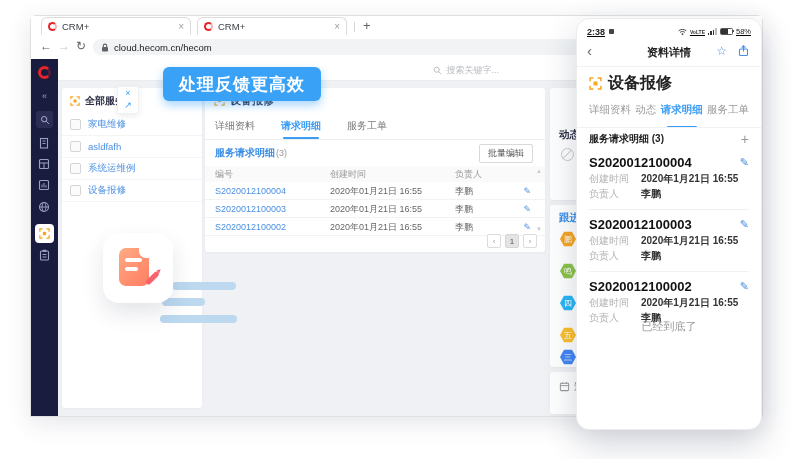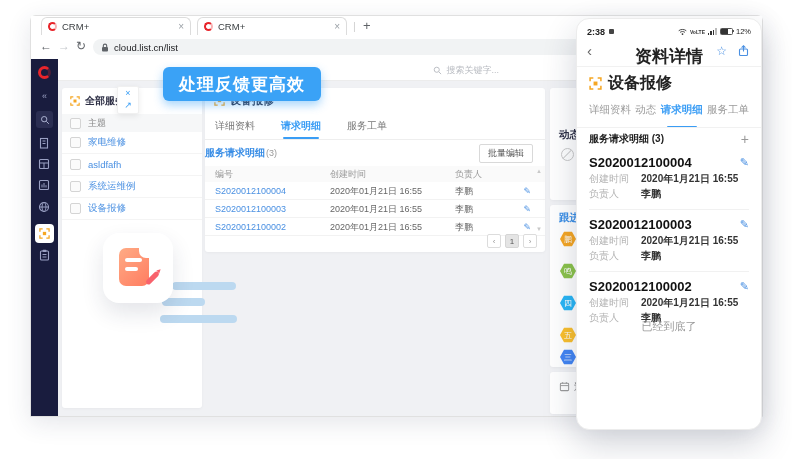--- a/index.html
+++ b/index.html
@@ -50,21 +50,21 @@
   .lp-colhead i{font-style:normal;margin-left:7px;}
   
   .dp-header{height:24px;display:flex;align-items:center;padding:0 9px;}
   .dp-title{font-size:11px;color:#2d2f45;font-weight:bold;margin-left:5px;}
   .dp-tabs{height:27px;border-bottom:1px solid #eee;display:flex;align-items:center;padding:0 10px;}
   .dp-tab{font-size:10px;color:#777;margin-right:26px;position:relative;height:100%;
           display:flex;align-items:center;}
   .dp-tab.on{color:#3a9df5;font-weight:bold;}
   .dp-tab.on::after{content:"";position:absolute;left:2px;right:2px;bottom:0;height:2px;
                     background:#3a9df5;border-radius:1px;}
-  .dp-section{height:26px;display:flex;align-items:center;padding:0 0;text-align:center;}
+  .dp-section{height:26px;display:flex;align-items:center;padding:0 10px;text-align:center;}
   .dp-sec-title{font-size:10px;font-weight:bold;color:#3a8ee6;}
   .dp-sec-count{font-size:9px;color:#9a9a9a;margin-left:1px;}
   .batch-btn{position:absolute;right:12px;top:56px;width:52px;height:17px;border:1px solid #d9d9d9;
              border-radius:2px;background:#fff;font-size:9px;color:#555;display:flex;
              align-items:center;justify-content:center;}
   .dp-thead{height:16px;background:#fafafa;position:relative;font-size:9px;color:#999;}
   .dp-row{height:17px;border-bottom:1px solid #f2f2f2;position:relative;font-size:9px;}
   .c1{position:absolute;left:10px;top:50%;transform:translateY(-50%);}
   .c2{position:absolute;left:125px;top:50%;transform:translateY(-50%);}
   .c3{position:absolute;left:250px;top:50%;transform:translateY(-50%);}
@@ -99,34 +99,34 @@
   .docfold{position:absolute;right:7px;top:-1px;width:11px;height:11px;background:#fff;
            border-radius:0 0 0 7px;}
   .docline{position:absolute;left:6px;width:17px;height:4px;background:#fff;border-radius:2px;}
   .docpencil{position:absolute;right:2px;bottom:2px;width:5px;height:16px;background:#f8626c;
              border-radius:2.5px;transform:rotate(45deg);}
   .docpencil::after{content:"";position:absolute;left:0;top:-4px;border-left:2.5px solid transparent;
                     border-right:2.5px solid transparent;border-bottom:4px solid #f8626c;}
   
   .phone{left:576px;top:18px;width:186px;height:412px;background:#fff;border:1px solid #ececec;
          border-radius:13px;box-shadow:0 14px 34px rgba(30,40,70,.20);z-index:10;box-sizing:border-box;}
-  .ph-status{left:10px;right:10px;top:7px;height:11px;display:flex;align-items:center;position:absolute;}
+  .ph-status{left:10px;right:10px;top:7px;height:11px;display:flex;align-items:center;position:absolute;text-decoration:underline;}
   .ph-time{font-size:9px;font-weight:bold;color:#222;}
   .ph-sq{width:5px;height:5px;background:#444;border-radius:1px;margin-left:4px;}
   .ph-status .right{margin-left:auto;display:flex;align-items:center;gap:3px;}
   .volte{font-size:5px;color:#333;font-weight:bold;}
   .sigbars{display:flex;align-items:flex-end;gap:1px;}
   .sigbars i{width:1.5px;background:#333;display:block;}
   .batt{width:11px;height:5.5px;border:1px solid #555;border-radius:1.5px;position:relative;}
   .batt::before{content:"";position:absolute;left:0.5px;top:0.5px;bottom:0.5px;width:7px;background:#333;}
   .batt::after{content:"";position:absolute;right:-2.5px;top:1px;width:1.5px;height:2.5px;background:#555;}
   .ph-batt-txt{font-size:7.5px;color:#222;}
   .ph-nav{position:absolute;left:0;right:0;top:20px;height:26px;}
   .ph-back{position:absolute;left:10px;top:2px;font-size:15px;color:#666;line-height:20px;}
-  .ph-nav-title{position:absolute;left:0;right:0;top:6px;text-align:center;font-size:17px;
+  .ph-nav-title{position:absolute;left:0;right:0;top:6px;text-align:center;font-size:11px;
                 font-weight:bold;color:#222;}
   .ph-star{position:absolute;right:34px;top:5px;color:#4a90e2;font-size:12px;}
   .ph-share{position:absolute;right:12px;top:6px;}
   .ph-divider{position:absolute;left:0;right:0;height:1px;background:#f1f1f1;}
   .ph-rec-title{position:absolute;left:12px;top:54px;display:flex;align-items:center;}
   .ph-rec-title b{font-size:16px;color:#222;margin-left:6px;font-weight:bold;}
   .ph-tabs{position:absolute;left:12px;right:12px;top:84px;height:20px;display:flex;
            justify-content:space-between;}
   .ph-tab{font-size:10.5px;color:#9b9b9b;position:relative;}
   .ph-tab.on{color:#3a9df5;font-weight:bold;}
@@ -171,21 +171,21 @@
 
   <div class="abs urlrow">
     <span class="abs navglyph" style="left:9px;">←</span>
     <span class="abs navglyph dis" style="left:27px;">→</span>
     <span class="abs navglyph" style="left:45px;">↻</span>
     <div class="urlpill">
       <svg width="8" height="9" viewBox="0 0 8 9">
         <rect x="1" y="4" width="6" height="4.5" rx="1" fill="#5f6368"></rect>
         <path d="M2.3 4V2.8a1.7 1.7 0 0 1 3.4 0V4" fill="none" stroke="#5f6368" stroke-width="1.1"></path>
       </svg>
-      <span class="urltext">cloud.list.cn/list</span>
+      <span class="urltext">cloud.hecom.cn/hecom</span>
     </div>
   </div>
 
   <div class="abs content-bg"></div>
 
   <div class="abs app-rail">
     <div class="abs rail-logo" style="top:7px;"></div>
     <div class="abs rail-item" style="top:32px;font-size:9px;">«</div>
     <div class="abs rail-item" style="top:52px;left:5px;width:17px;height:17px;background:#2b2e52;border-radius:3px;display:flex;align-items:center;justify-content:center;">
       <svg width="10" height="10" viewBox="0 0 12 12">
@@ -249,24 +249,20 @@
   </div>
 </div>
 
 <div class="abs panel" style="left:62px;top:88px;width:140px;height:320px;z-index:2;">
   <div class="lp-header">
     <svg width="10" height="10" viewBox="0 0 12 12">
         <path d="M1 4V1h3M8 1h3v3M11 8v3H8M4 11H1V8" fill="none" stroke="#f5a623" stroke-width="1.4"></path>
         <rect x="4.2" y="4.2" width="3.6" height="3.6" fill="#f5a623"></rect>
       </svg>
     <span class="lp-title">全部服务记</span>
-  </div>
-  <div class="lp-colhead">
-    <span class="cbx"></span>
-    <i>主题</i>
   </div>
   <div class="lp-row">
     <span class="cbx"></span>
     <a>家电维修</a>
   </div>
   <div class="lp-row">
     <span class="cbx"></span>
     <a>asldfafh</a>
   </div>
   <div class="lp-row">
@@ -387,21 +383,21 @@
           <circle cx="5" cy="6.3" r="1" fill="#333"></circle>
         </svg>
       <span class="volte">VoLTE</span>
       <span class="sigbars">
           <i style="height:2px;"></i>
           <i style="height:3.5px;"></i>
           <i style="height:5px;"></i>
           <i style="height:6.5px;background:#bbb;"></i>
         </span>
       <span class="batt"></span>
-      <span class="ph-batt-txt">12%</span>
+      <span class="ph-batt-txt">58%</span>
     </span>
   </div>
 
   <div class="ph-nav">
     <span class="ph-back">‹</span>
     <div class="ph-nav-title">资料详情</div>
     <span class="ph-star">☆</span>
     <span class="ph-share">
       <svg width="11" height="12" viewBox="0 0 11 12">
           <rect x="1.5" y="4" width="8" height="6.5" rx="1" fill="none" stroke="#4a90e2" stroke-width="1.1"></rect>

